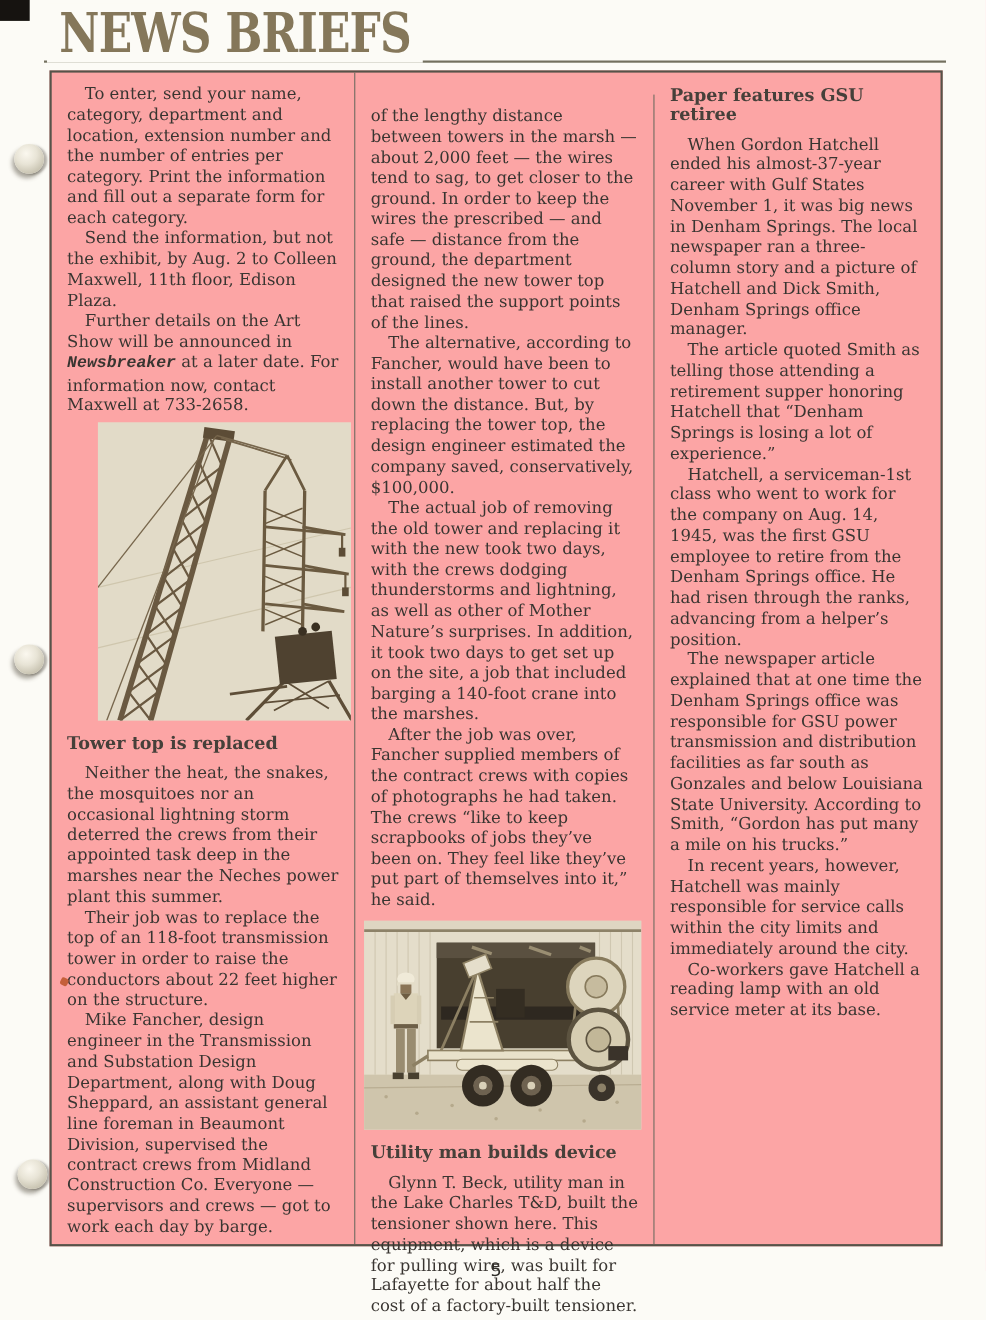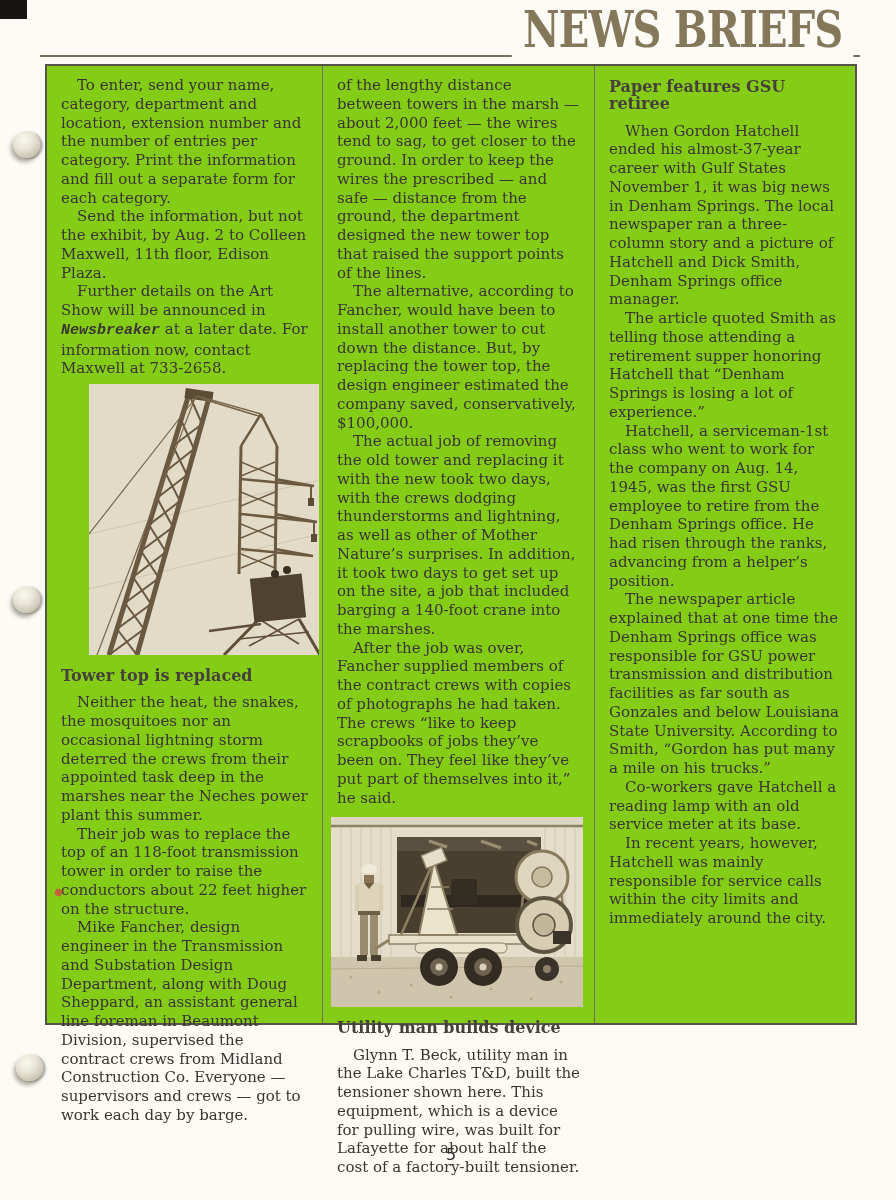--- a/index.html
+++ b/index.html
@@ -13,36 +13,36 @@
   .hole {
     position:absolute; width:27px; height:27px; border-radius:50%;
     background:radial-gradient(circle at 40% 32%, #fbf8ef 0%, #e8e4d6 40%, #c9c4b2 75%, #a9a390 100%);
     box-shadow:-2px 4px 4px rgba(70,64,48,.45), 3px 1px 2px rgba(60,55,42,.35);
   }
   .hole1 { left:13px; top:131px; }
   .hole2 { left:13px; top:586px; }
   .hole3 { left:16px; top:1054px; }
 
   .masthead-rule { position:absolute; top:55px; left:40px; width:820px; height:2px; background:#73705f; }
-  .masthead { position:absolute; top:3px; left:0; width:100%; text-align:right; }
+  .masthead { position:absolute; top:3px; left:0; width:100%; text-align:left; }
   .masthead .title {
     display:inline-block; position:relative; z-index:2;
     background:#fcfbf6; padding:0 14px;
     font-size:50px; font-weight:bold; line-height:1.08; letter-spacing:-1px;
     color:#85775a; transform:scaleX(.8); transform-origin:center;
   }
 
   .content-box {
-    position:absolute; left:45px; top:64px; width:812px; height:961px;
-    border:2px solid #565349; background:#84cc16;
+    position:absolute; left:45px; top:64px; width:812px; height:1069px;
+    border:2px solid #565349; background:#fca5a5;
     display:flex; box-sizing:border-box;
   }
   .col { box-sizing:border-box; padding:10px 14px 0 14px; font-size:15px; line-height:1.25; }
   .col-1 { width:276px; border-right:1px solid #6f6c60; }
-  .col-2 { width:272px; border-right:1px solid #6f6c60; }
+  .col-2 { width:272px; border-right:1px solid #6f6c60;margin-top:20px; }
   .col-3 { flex:1; }
 
   p.para { margin:0; text-indent:16px; text-align:left; }
   p.para.noindent { text-indent:0; }
   .emph { font-weight:bold; font-style:italic;font-family:Liberation Mono, monospace; }
 
   .heading {
     font-size:16px; line-height:1.08; font-weight:bold; color:#46403a;
     margin:12px 0 9px 0; letter-spacing:0;
   }
@@ -231,21 +231,21 @@
       <div class="heading">Utility man builds device</div>
       <p class="para">Glynn T. Beck, utility man in the Lake Charles T&amp;D, built the tensioner shown here. This equipment, which is a device for pulling wire, was built for Lafayette for about half the cost of a factory-built tensioner.</p>
     </div>
 
     <div class="col col-3">
       <div class="heading">Paper features GSU retiree</div>
       <p class="para">When Gordon Hatchell ended his almost-37-year career with Gulf States November 1, it was big news in Denham Springs. The local newspaper ran a three-column story and a picture of Hatchell and Dick Smith, Denham Springs office manager.</p>
       <p class="para">The article quoted Smith as telling those attending a retirement supper honoring Hatchell that “Denham Springs is losing a lot of experience.”</p>
       <p class="para">Hatchell, a serviceman-1st class who went to work for the company on Aug. 14, 1945, was the first GSU employee to retire from the Denham Springs office. He had risen through the ranks, advancing from a helper’s position.</p>
       <p class="para">The newspaper article explained that at one time the Denham Springs office was responsible for GSU power transmission and distribution facilities as far south as Gonzales and below Louisiana State University. According to Smith, “Gordon has put many a mile on his trucks.”</p>
+      <p class="para">In recent years, however, Hatchell was mainly responsible for service calls within the city limits and immediately around the city.</p>
       <p class="para">Co-workers gave Hatchell a reading lamp with an old service meter at its base.</p>
-      <p class="para">In recent years, however, Hatchell was mainly responsible for service calls within the city limits and immediately around the city.</p>
     </div>
 
   </div>
 
   <div class="ink-speck"></div>
   <div class="page-number">5</div>
 </div>
 
 </body></html>

